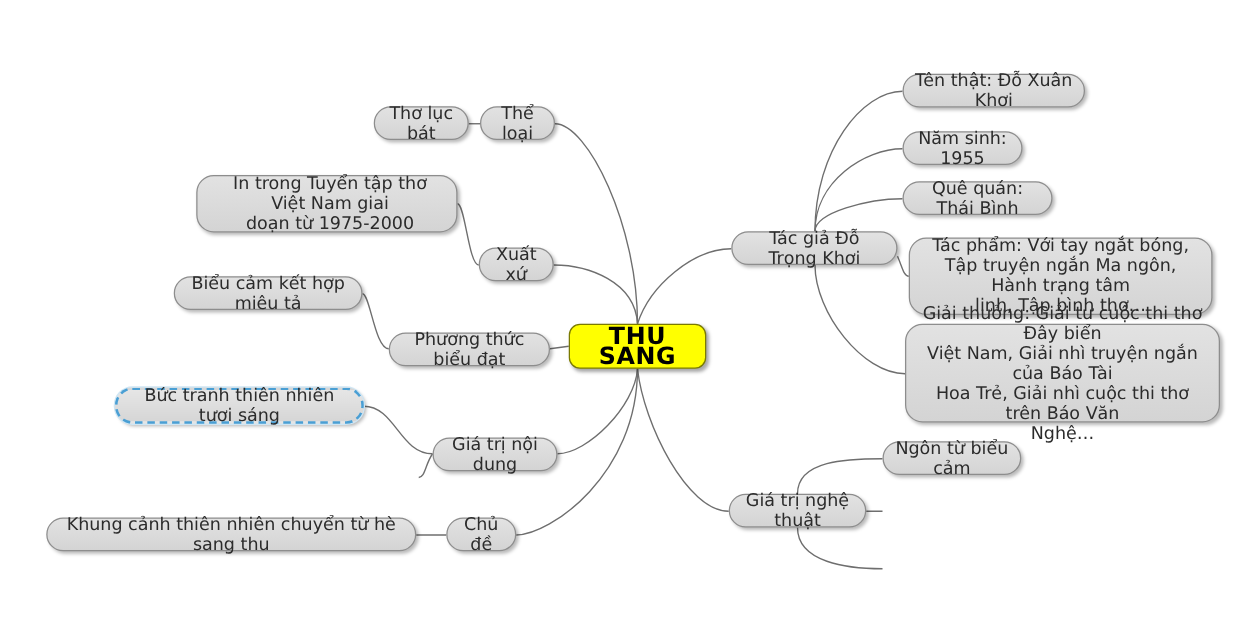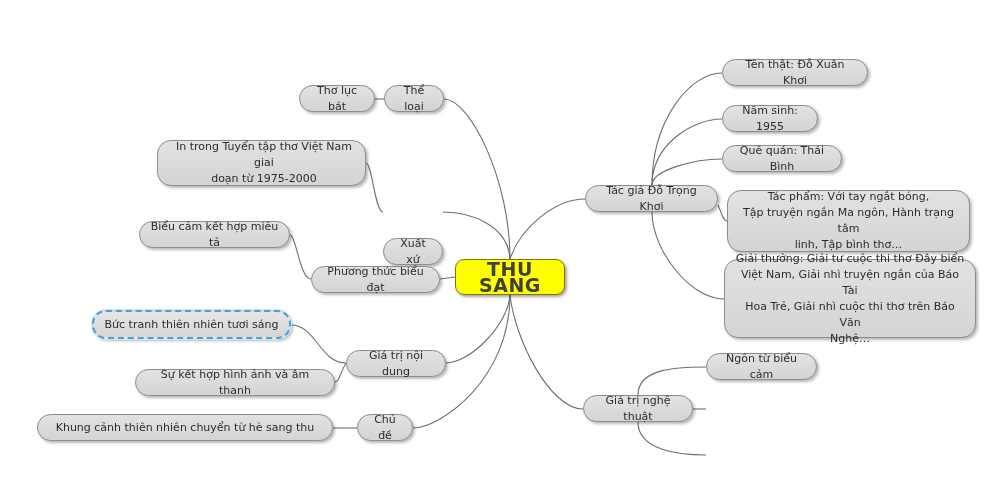--- a/index.html
+++ b/index.html
@@ -28,32 +28,32 @@
     box-sizing: border-box;
     display: flex;
     align-items: center;
     justify-content: center;
     text-align: center;
     background: #d9d9d9;
     background-image: linear-gradient(to bottom, #e2e2e2 0%, #d4d4d4 100%);
     border: 1px solid #8d8d8d;
     border-radius: 14px;
     color: #2b2b2b;
-    font-size: 11px;
+    font-size: 14px;
     line-height: 16px;
     padding: 4px 9px;
     box-shadow: 2px 2px 3px rgba(0,0,0,0.28);
     white-space: pre-line;
   }
   .node-root {
     background: #ffff00;
     background-image: none;
     border: 1px solid #7a7a00;
     border-radius: 9px;
-    color: #404040;
+    color: #000000;
     font-size: 19px;
     font-weight: bold;
     letter-spacing: 0.5px;
     box-shadow: 2px 2px 3px rgba(0,0,0,0.35);
   }
   .node-selected {
     border: 2px dashed #4a9fd4;
     background-image: linear-gradient(to bottom, #e6e6e6 0%, #d6d6d6 100%);
     box-shadow: 0 0 0 1px #cfe6f4, 2px 2px 3px rgba(0,0,0,0.28);
   }
@@ -80,28 +80,27 @@
       <path d="M 652 185 C 652 170 695 159 722 159" fill="none" stroke="#6e6e6e" stroke-width="1.1"></path>
       <path d="M 718 205 C 722 214 723 221 727 221" fill="none" stroke="#6e6e6e" stroke-width="1.1"></path>
       <path d="M 652 212 C 652 250 690 299 724 299" fill="none" stroke="#6e6e6e" stroke-width="1.1"></path>
       <path d="M 510 295 C 515 340 550 409 583 409" fill="none" stroke="#6e6e6e" stroke-width="1.1"></path>
       <path d="M 638 395 C 638 368 678 367 706 367" fill="none" stroke="#6e6e6e" stroke-width="1.1"></path>
       <path d="M 693 409 L 706 409" fill="none" stroke="#6e6e6e" stroke-width="1.1"></path>
       <path d="M 638 422 C 638 450 678 455 706 455" fill="none" stroke="#6e6e6e" stroke-width="1.1"></path>
     </svg>
 <div class="node" style="left: 384px; top: 85px; width: 60px; height: 27px;">Thể loại</div>
     <div class="node" style="left: 299px; top: 85px; width: 76px; height: 27px;">Thơ lục bát</div>
-    <div class="node" style="left: 383px; top: 198px; width: 60px; height: 27px; margin-top: 40px;">Xuất xứ</div>
+    <div class="node" style="left: 383px; top: 198px; width: 60px; height: 27px;">Xuất xứ</div>
     <div class="node" style="left: 157px; top: 140px; width: 209px; height: 46px; padding-left: 14px;">In trong Tuyển tập thơ Việt Nam giai
 doạn từ 1975-2000</div>
     <div class="node" style="left: 311px; top: 266px; width: 129px; height: 27px;">Phương thức biểu đạt</div>
     <div class="node" style="left: 139px; top: 221px; width: 151px; height: 27px;">Biểu cảm kết hợp miêu tả</div>
     <div class="node" style="left: 346px; top: 350px; width: 100px; height: 27px;">Giá trị nội dung</div>
     <div class="node node-selected" style="left: 92px; top: 310px; width: 199px; height: 29px;">Bức tranh thiên nhiên tươi sáng</div>
-    <div class="node" style="left: 135px; top: 369px; width: 200px; height: 27px;">Sự kết hợp hình ảnh và âm thanh</div>
     <div class="node" style="left: 357px; top: 414px; width: 56px; height: 27px;">Chủ đề</div>
     <div class="node" style="left: 37px; top: 414px; width: 296px; height: 27px;">Khung cảnh thiên nhiên chuyển từ hè sang thu</div>
     <div class="node" style="left: 585px; top: 185px; width: 133px; height: 27px;">Tác giả Đỗ Trọng Khơi</div>
     <div class="node" style="left: 722px; top: 59px; width: 146px; height: 27px;">Tên thật: Đỗ Xuân Khơi</div>
     <div class="node" style="left: 722px; top: 105px; width: 96px; height: 27px;">Năm sinh: 1955</div>
     <div class="node" style="left: 722px; top: 145px; width: 120px; height: 27px;">Quê quán: Thái Bình</div>
     <div class="node" style="left: 727px; top: 190px; width: 243px; height: 62px;">Tác phẩm: Với tay ngắt bóng,
 Tập truyện ngắn Ma ngôn, Hành trạng tâm
 linh, Tập bình thơ…</div>
     <div class="node" style="left: 724px; top: 259px; width: 252px; height: 79px;">Giải thưởng: Giải tư cuộc thi thơ Đây biển

